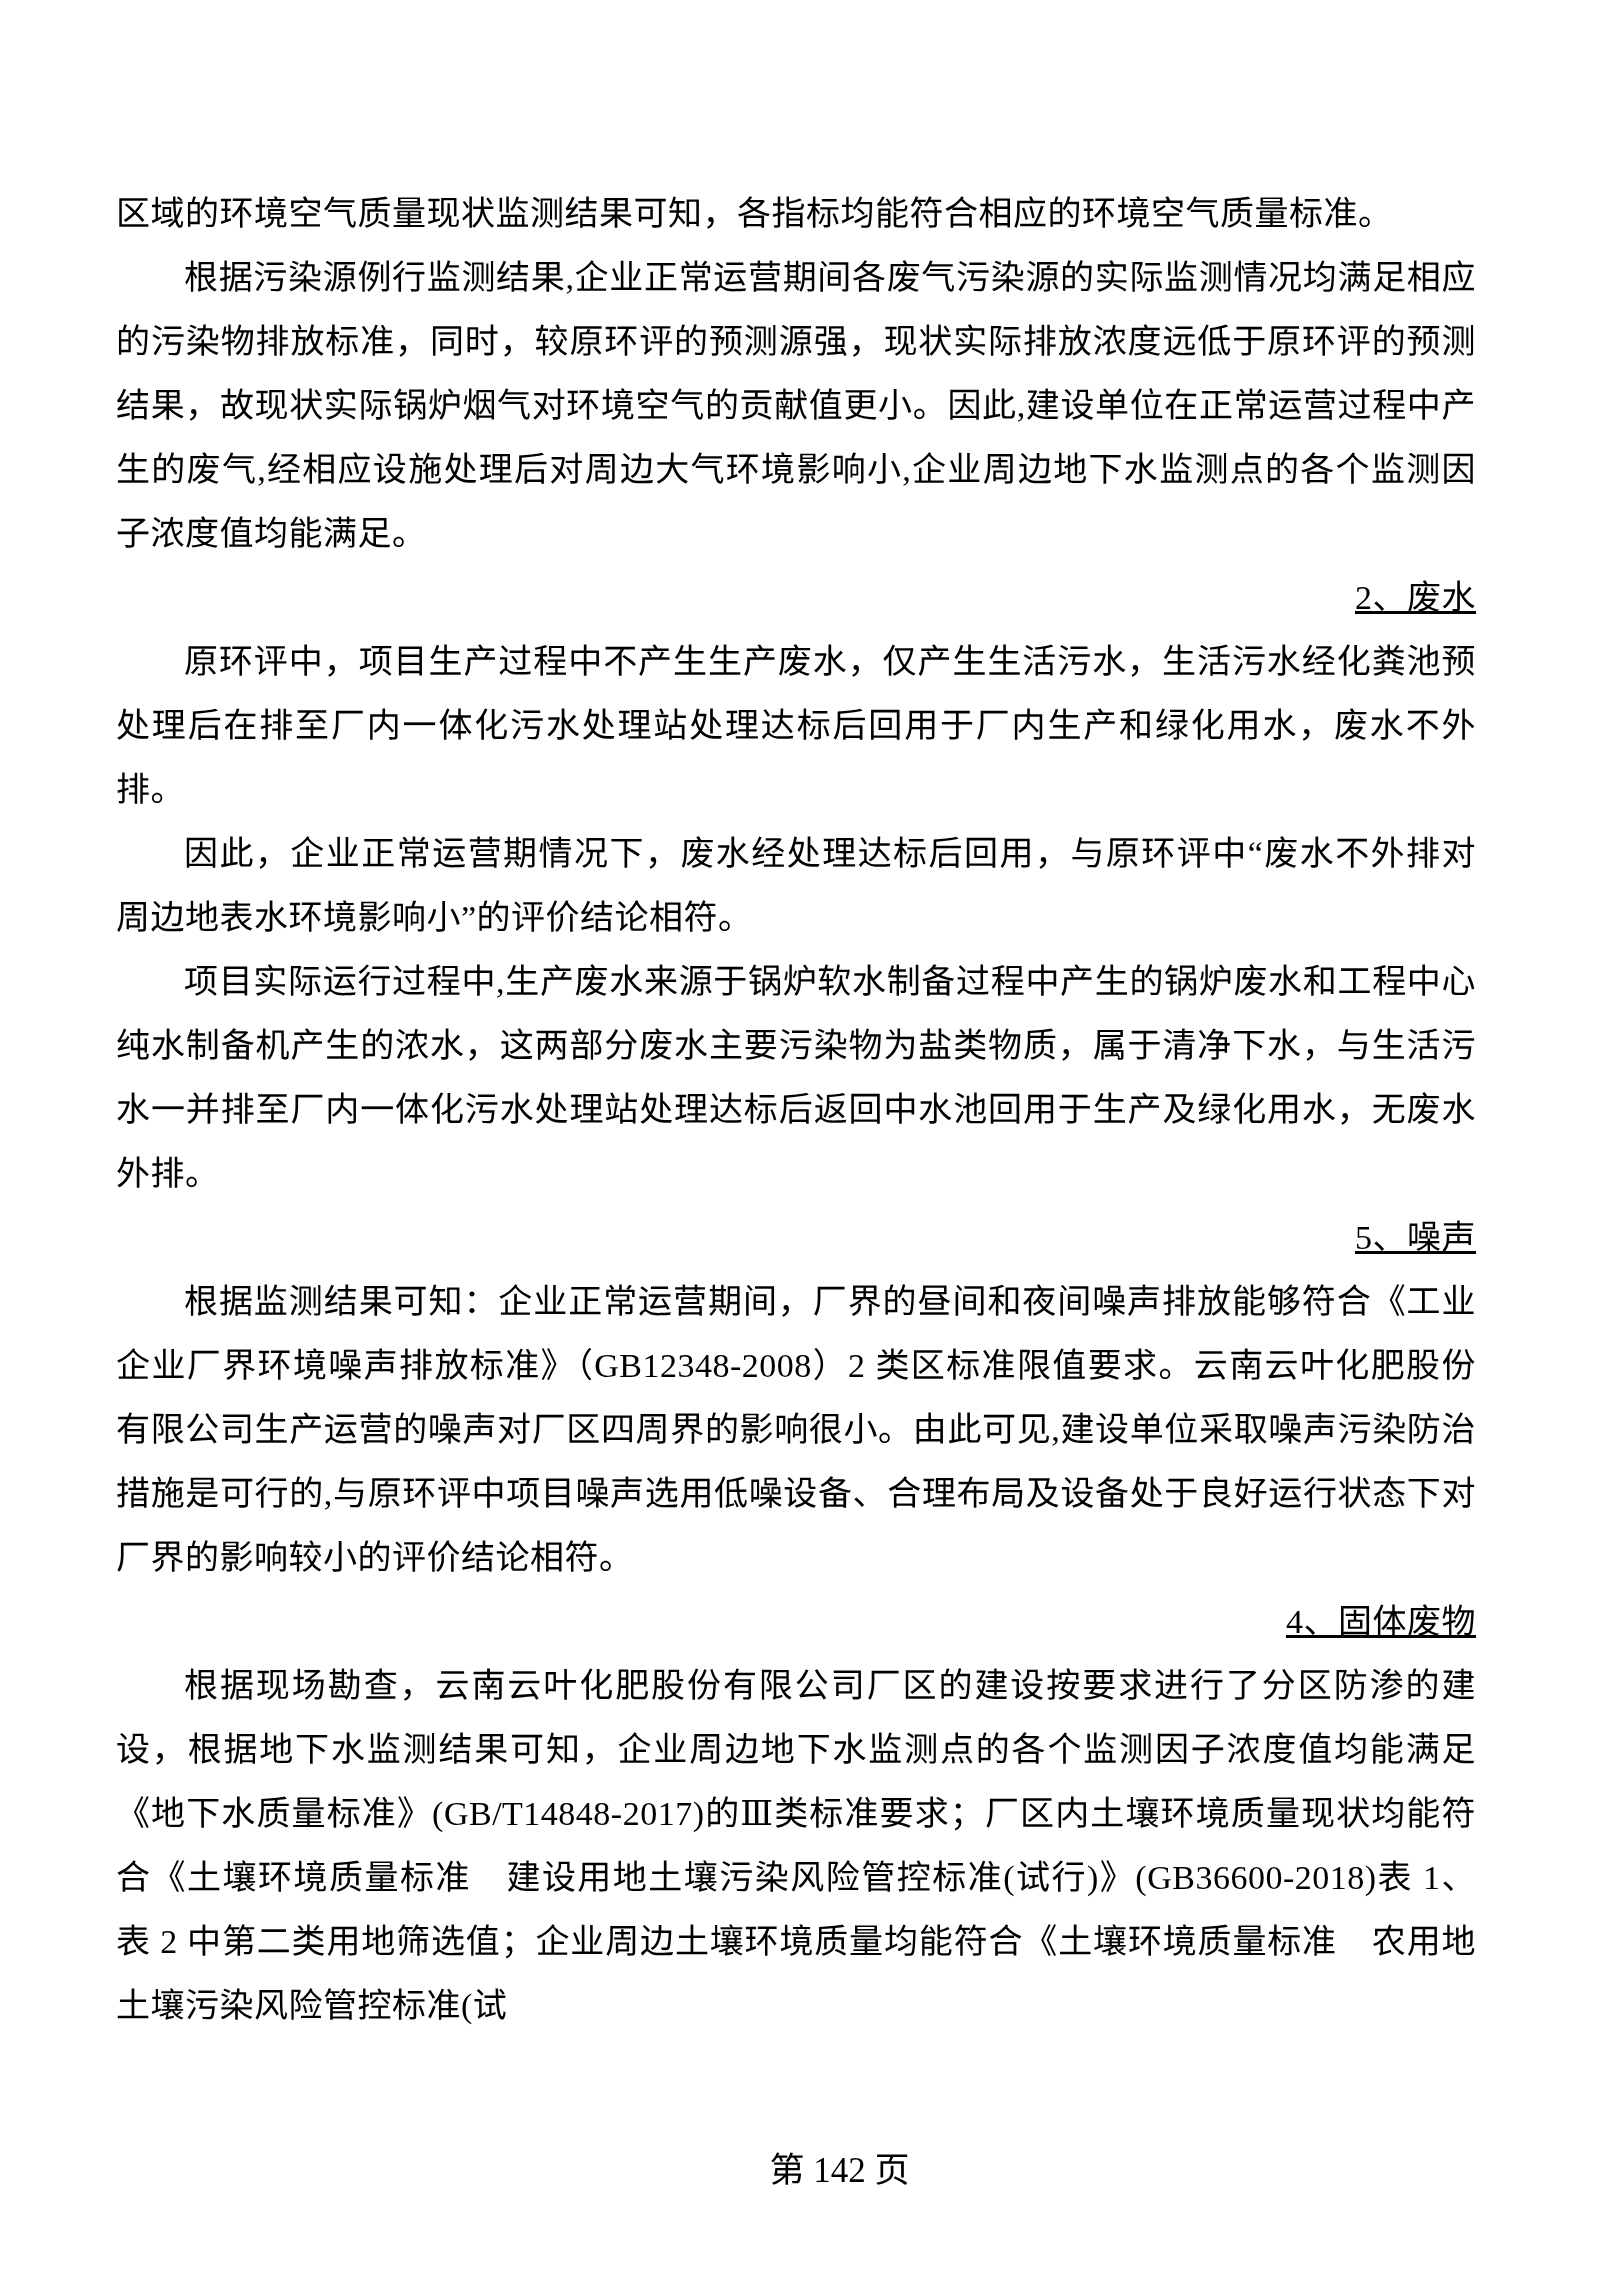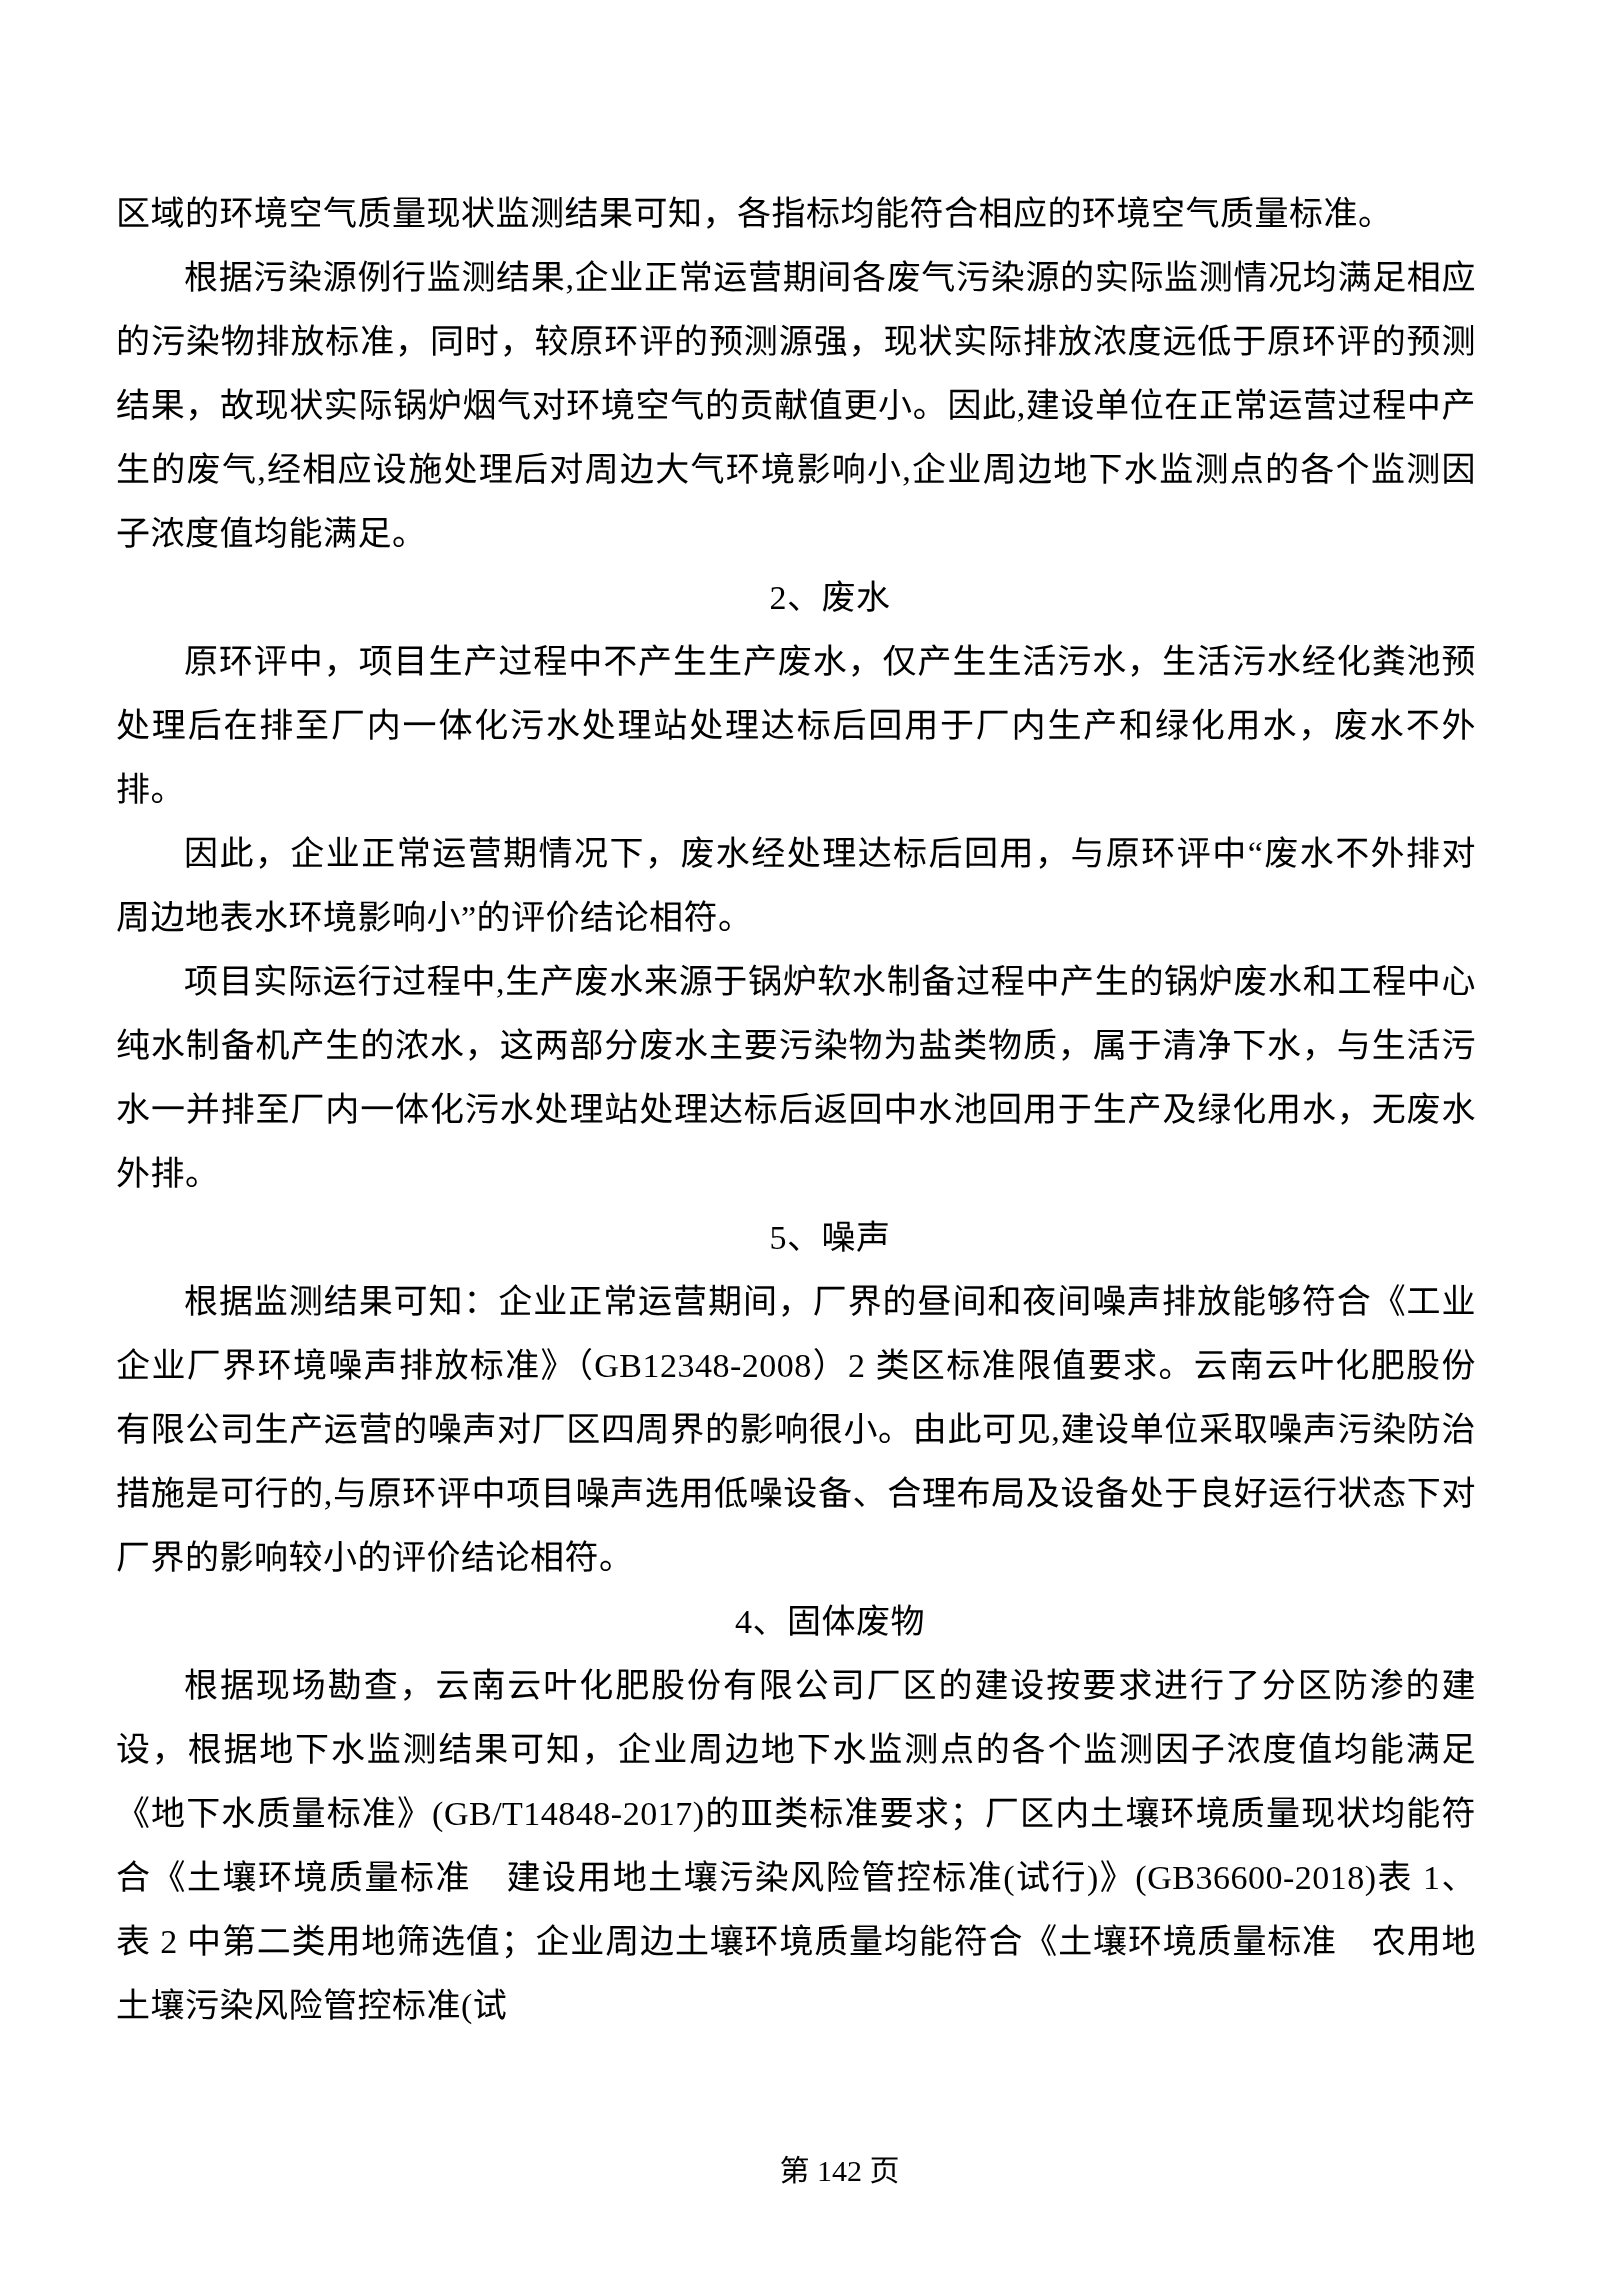--- a/index.html
+++ b/index.html
@@ -28,29 +28,30 @@
   }
   .para {
     margin: 0;
     padding: 0;
     text-indent: 2em;
   }
   .para.no-indent {
     text-indent: 0;
   }
   .para.heading {
-    text-align: center;
+    text-align: right;
+    text-decoration: underline;
   }
   .page-footer {
     position: absolute;
     left: 0;
     top: 2148px;
     width: 1621px;
     text-align: center;
-    font-size: 30px;
+    font-size: 35px;
     line-height: 45px;
   }
   .page-footer .page-number {
     display: inline-block;
     transform: translateX(29px);
   }
 </style>
 </head>
 <body>
 

